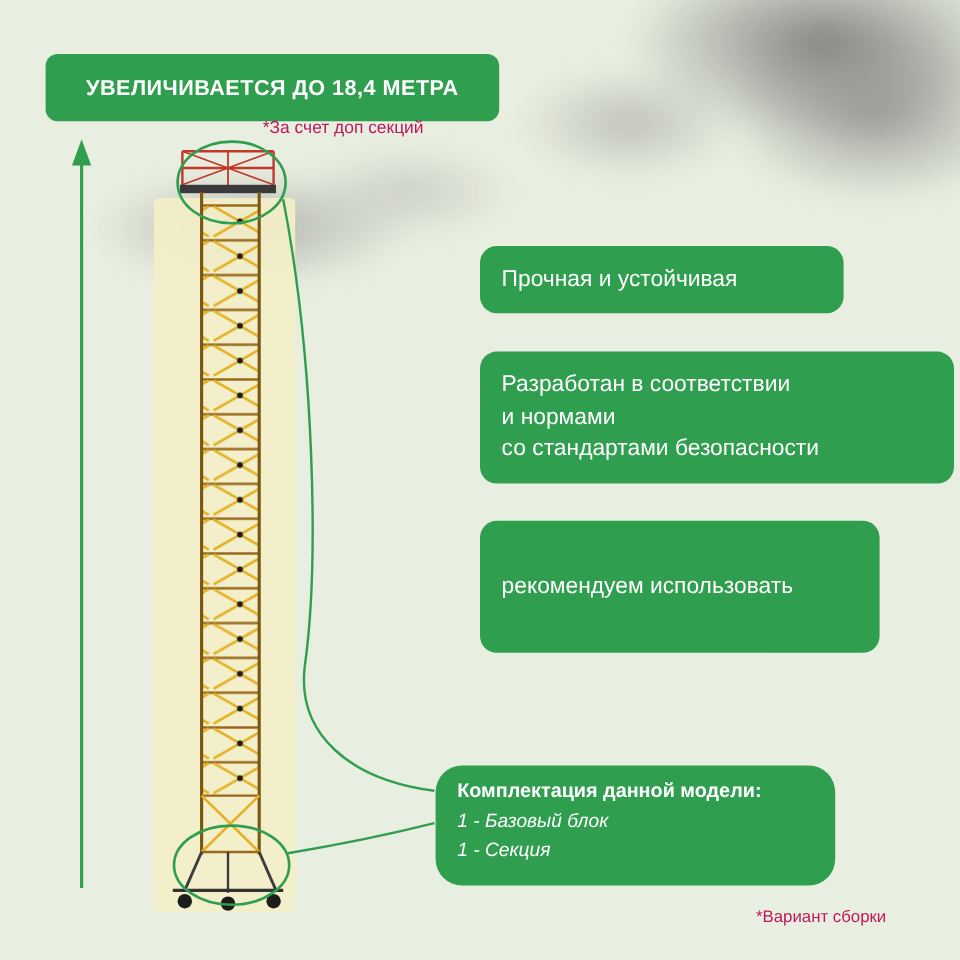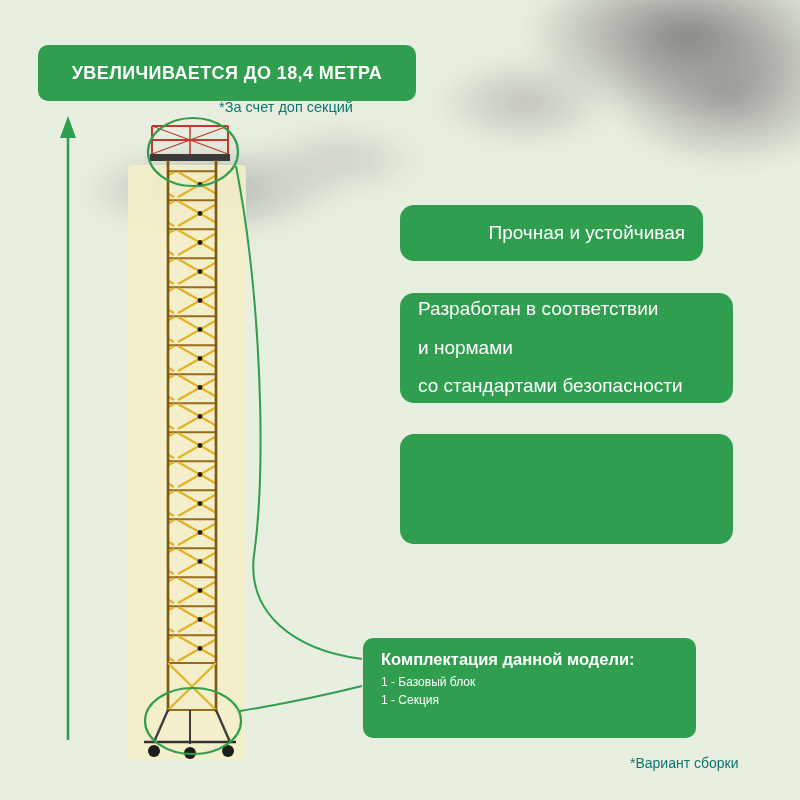--- a/index.html
+++ b/index.html
@@ -25,42 +25,42 @@
     background:radial-gradient(ellipse at center,rgba(150,150,150,.35) 0%,rgba(150,150,150,0) 70%);}
 
   
   .banner{
     position:absolute;left:38px;top:45px;width:378px;height:56px;
     background:#2f9e4e;border-radius:10px;color:#fff;
     font-size:18px;font-weight:700;letter-spacing:.4px;
     display:flex;align-items:center;justify-content:center;
     z-index:5;
   }
-  .note{position:absolute;color:#0f766e;font-size:14.5px;z-index:5;}
+  .note{position:absolute;color:#be185d;font-size:14.5px;z-index:5;}
   .note.top-note{left:219px;top:99px;}
   .note.bottom-note{left:630px;top:755px;font-size:14px;}
 
   
   .box{
     position:absolute;background:#2f9e4e;border-radius:14px;color:#fff;
     display:flex;flex-direction:column;justify-content:center;
     padding:0 18px;box-sizing:border-box;z-index:5;
   }
   .box .line{font-size:19px;font-weight:500;line-height:1.42;}
-  .f1{left:400px;top:205px;width:303px;height:56px;align-items:flex-end;}
-  .f2{left:400px;top:293px;width:333px;height:110px;gap:12px;}
+  .f1{left:400px;top:205px;width:303px;height:56px;}
+  .f2{left:400px;top:293px;width:395px;height:110px;}
   .f3{left:400px;top:434px;width:333px;height:110px;}
 
   .package-box{
     position:absolute;left:363px;top:638px;width:333px;height:100px;
-    background:#2f9e4e;border-radius:10px;color:#fff;
+    background:#2f9e4e;border-radius:22px;color:#fff;
     padding:12px 18px;box-sizing:border-box;z-index:5;
   }
   .package-title{font-size:16.5px;font-weight:700;margin-bottom:4px;}
-  .package-item{font-size:12px;line-height:1.5;}
+  .package-item{font-size:16px;line-height:1.5;font-style:italic;}
 
   .scaffold{position:absolute;left:128px;top:112px;z-index:3;}
   .overlay{position:absolute;left:0;top:0;z-index:4;pointer-events:none;}
 </style>
 </head>
 <body>
 
 <div class="page">
 
   <div class="cloud c1"></div>
@@ -136,20 +136,21 @@
     <div class="line">Прочная и устойчивая</div>
   </div>
 
   <div class="box f2">
     <div class="line">Разработан в соответствии</div>
     <div class="line">и нормами</div>
     <div class="line">со стандартами безопасности</div>
   </div>
 
   <div class="box f3">
+    <div class="line">рекомендуем использовать</div>
   </div>
 
   <div class="package-box">
     <div class="package-title">Комплектация данной модели:</div>
     <div class="package-item">1 - Базовый блок</div>
     <div class="package-item">1 - Секция</div>
   </div>
 
   <div class="note bottom-note">*Вариант сборки</div>
 

